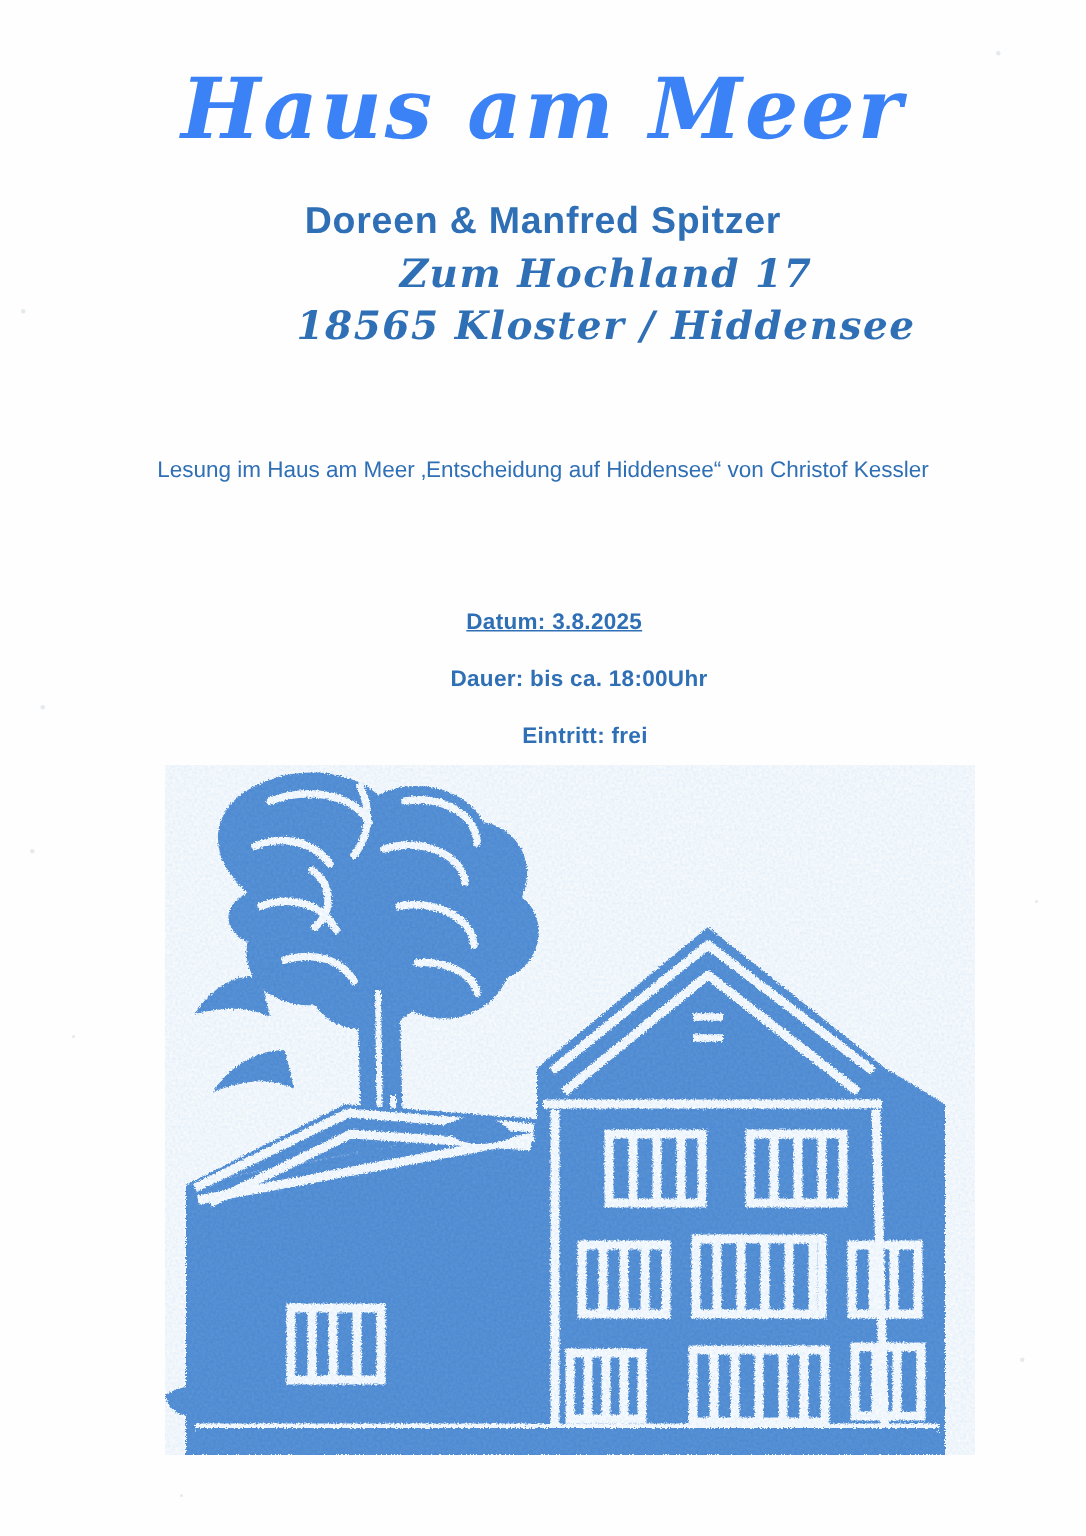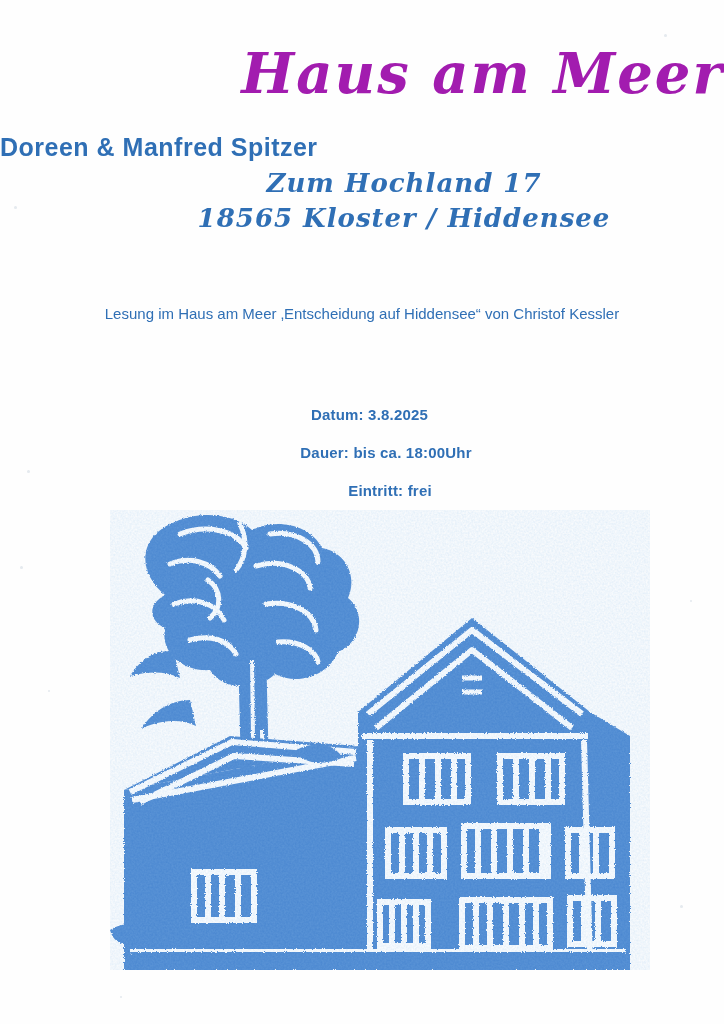--- a/index.html
+++ b/index.html
@@ -28,36 +28,36 @@
     background: #cfd8e2;
     border-radius: 50%;
     opacity: .55;
   }
 
   .title {
     position: absolute;
     top: 40px;
     left: 0;
     width: 724px;
-    text-align: right;
+    text-align: center;
     font-family: "DejaVu Serif", serif;
     font-style: italic;
     font-weight: bold;
     font-size: 56px;
     letter-spacing: 2px;
-    color: #a21caf;
+    color: #3b82f6;
     white-space: nowrap;
   }
 
   .owner {
     position: absolute;
     top: 133px;
     left: 0;
     width: 724px;
-    text-align: left;
+    text-align: center;
     font-size: 25px;
     font-weight: bold;
     color: #2f6fb5;
     letter-spacing: .5px;
   }
 
   .addr1, .addr2 {
     position: absolute;
     left: 0;
     width: 724px;
@@ -89,21 +89,21 @@
     width: 724px;
   }
   .detail {
     text-align: center;
     font-size: 15px;
     font-weight: bold;
     color: #2f6fb5;
     margin-bottom: 21px;
     letter-spacing: .2px;
   }
-  .detail.d1 { padding-left: 15px; }
+  .detail.d1 { padding-left: 15px; text-decoration: underline; }
   .detail.d2 { padding-left: 28px; }
   .detail.d3 { padding-left: 48px; }
   .detail.d4 { padding-left: 56px; }
 
   .artwork {
     position: absolute;
     left: 70px;
     top: 500px;
     width: 600px;
     height: 470px;

